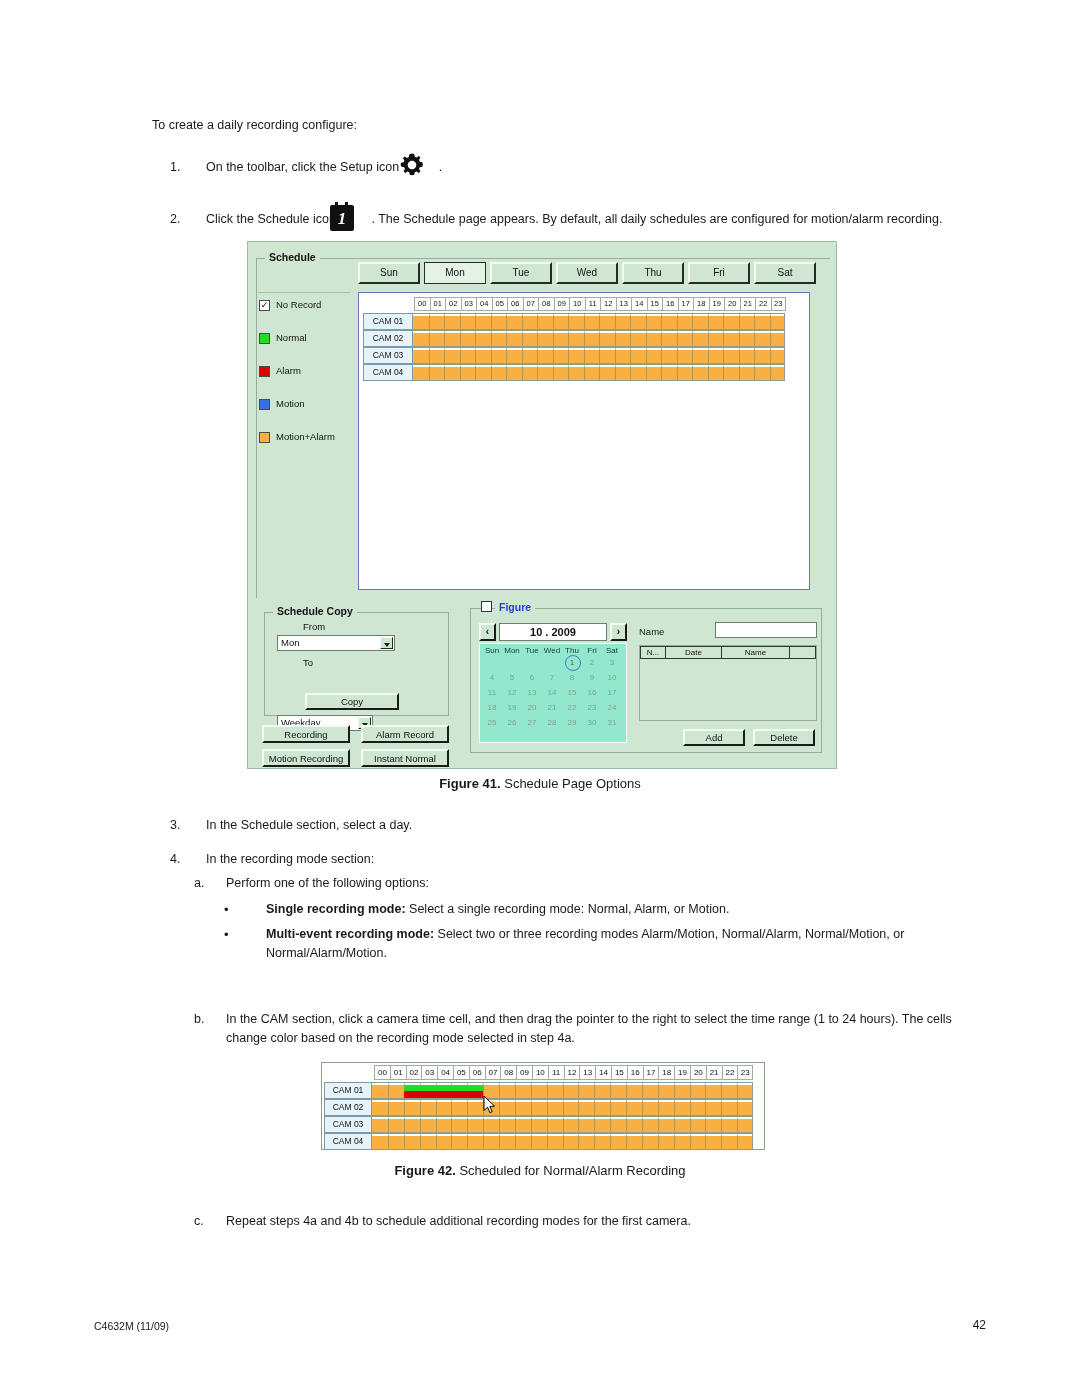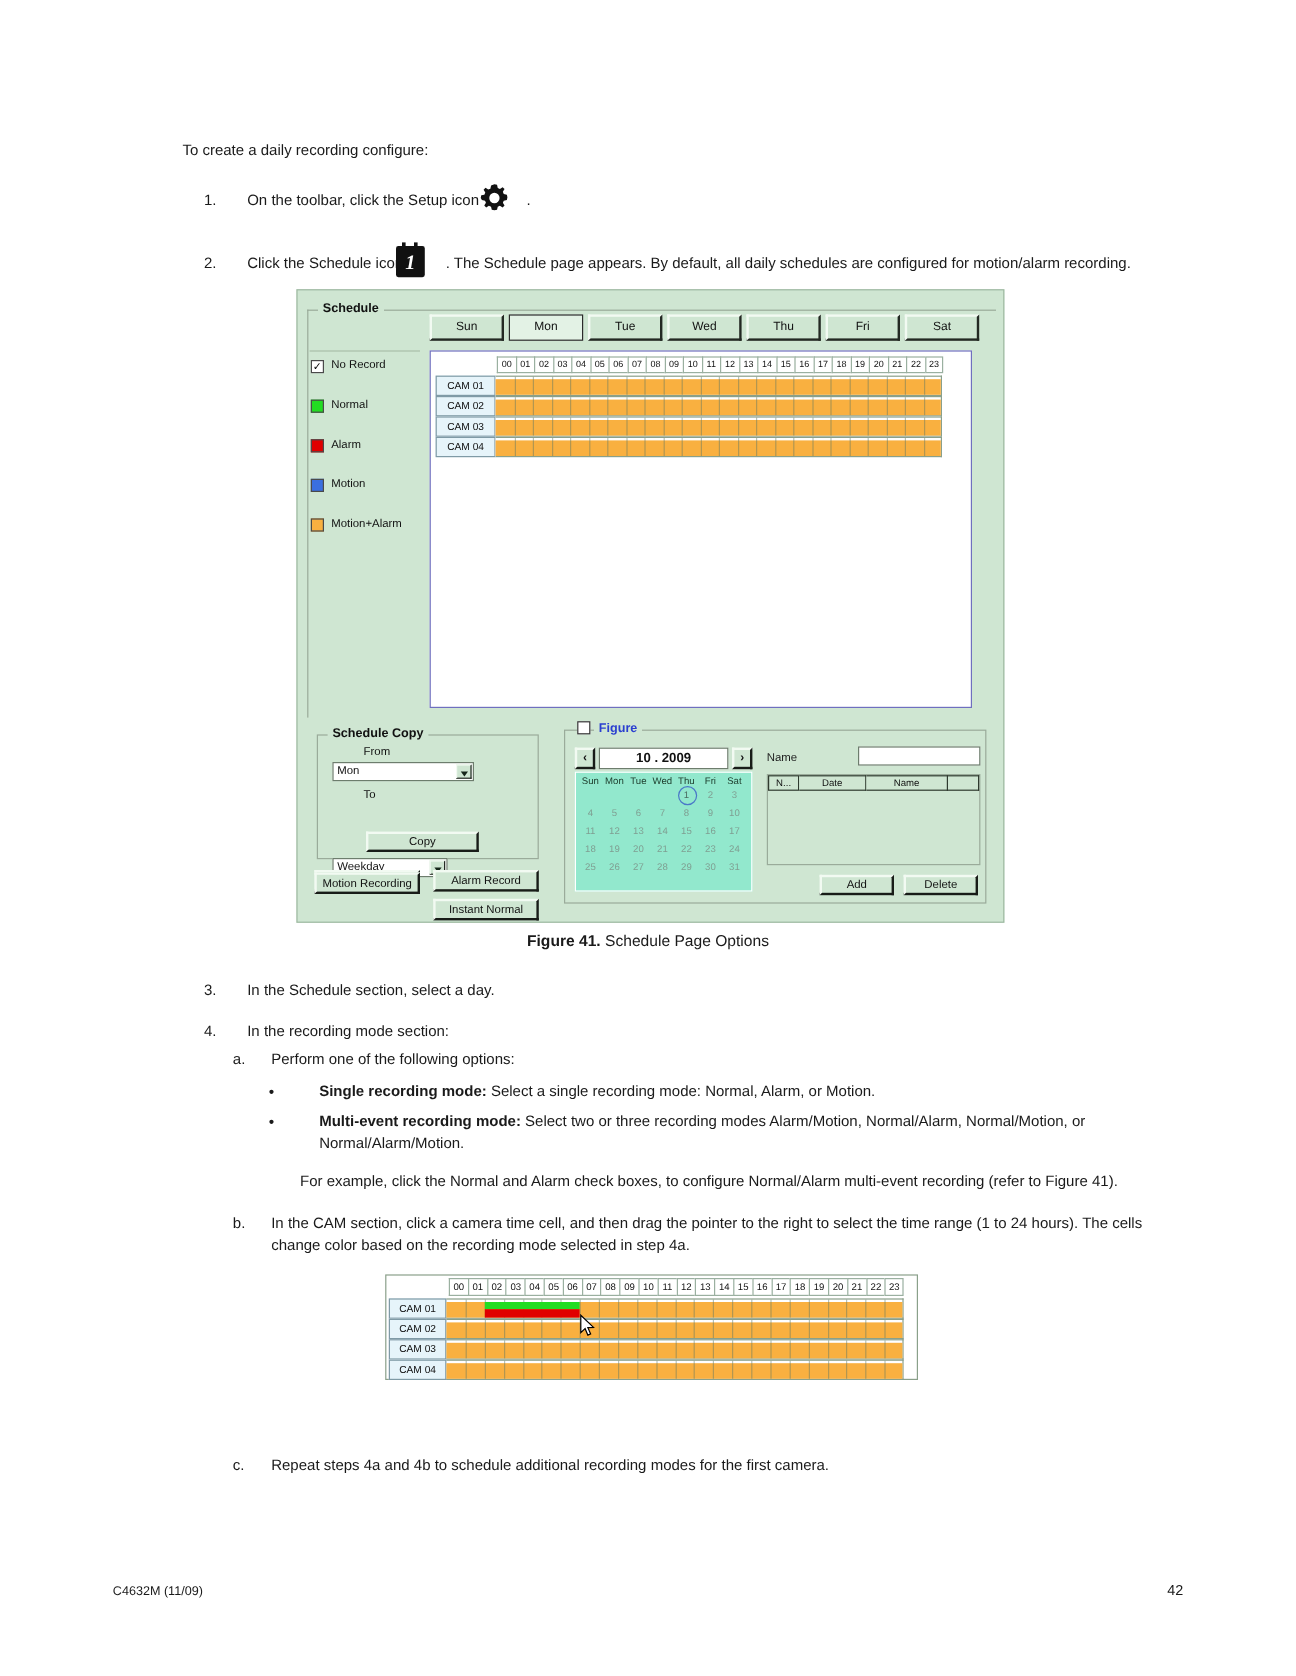--- a/index.html
+++ b/index.html
@@ -463,21 +463,21 @@
       <span class="lblsm" style="left:38px; top:44px;">To</span>
       <div class="combo" style="left:12px; top:58px; width:96px;margin-top:44px;">
         <span>Weekday</span>
         <span class="arrow"></span>
       </div>
       <div class="btn" style="left:40px; top:80px; width:94px; height:17px; line-height:14px;">Copy</div>
     </div>
 
     <div class="btn bbtn" style="left:14px;  top:483px;">Recording</div>
     <div class="btn bbtn" style="left:113px; top:483px;">Alarm Record</div>
-    <div class="btn bbtn" style="left:14px;  top:485px;">Motion Recording</div>
+    <div class="btn bbtn" style="left:14px;  top:507px;">Motion Recording</div>
     <div class="btn bbtn" style="left:113px; top:507px;">Instant Normal</div>
 
     <div class="group grp-holiday">
       <span class="hchk"></span>
       <span class="gtitle" style="left:24px; color:#2b3fd0;">Figure</span>
 
       <div class="monthbar">
         <div class="navbtn" style="left:0;">‹</div>
         <div class="monthbox">10 . 2009</div>
         <div class="navbtn" style="left:131px;">›</div>
@@ -577,21 +577,20 @@
 
   <div class="bullet" style="left:224px; top:900px; width:742px;">
     <span class="dot">•</span>
     <span class="body"><b>Single recording mode:</b><span> Select a single recording mode: Normal, Alarm, or Motion.</span></span>
   </div>
   <div class="bullet" style="left:224px; top:925px; width:742px;">
     <span class="dot">•</span>
     <span class="body"><b>Multi-event recording mode:</b><span> Select two or three recording modes Alarm/Motion, Normal/Alarm, Normal/Motion, or Normal/Alarm/Motion.</span></span>
   </div>
 
-  <div style="position:absolute; left:250px; top:975px; width:722px; font-size:12.5px; line-height:1.5;">For example, click the Normal and Alarm check boxes, to configure Normal/Alarm multi-event recording (refer to Figure 41).</div>
 
   <div class="sub" style="left:194px; top:1010px; width:790px;">
     <span class="lab">b.</span>
     <span class="body">In the CAM section, click a camera time cell, and then drag the pointer to the right to select the time range (1 to 24 hours). The cells change color based on the recording mode selected in step 4a.</span>
   </div>
 
   <div class="fig42">
     <div class="f42hdr">
       <div class="f42cell">00</div>
       <div class="f42cell">01</div>
@@ -748,20 +747,23 @@
       </div>
     </div>
 
     <div class="cursor" style="left:161px; top:32px;">
       <svg viewBox="0 0 13 19" width="13" height="19" aria-hidden="true">
         <path d="M1 1 L1 15.5 L4.6 12.2 L6.9 17.6 L9.2 16.6 L6.9 11.4 L11.6 11.2 Z" fill="#ffffff" stroke="#000000" stroke-width="1"></path>
       </svg>
     </div>
   </div>
 
+  <div class="figcap" style="top:1163px;">
+    <span class="bold">Figure 42.</span><span> Scheduled for Normal/Alarm Recording</span>
+  </div>
 
   <div class="sub" style="left:194px; top:1212px; width:760px;">
     <span class="lab">c.</span>
     <span class="body">Repeat steps 4a and 4b to schedule additional recording modes for the first camera.</span>
   </div>
 
   <div class="footer-left">C4632M (11/09)</div>
   <div class="footer-right">42</div>
 
 </div>

